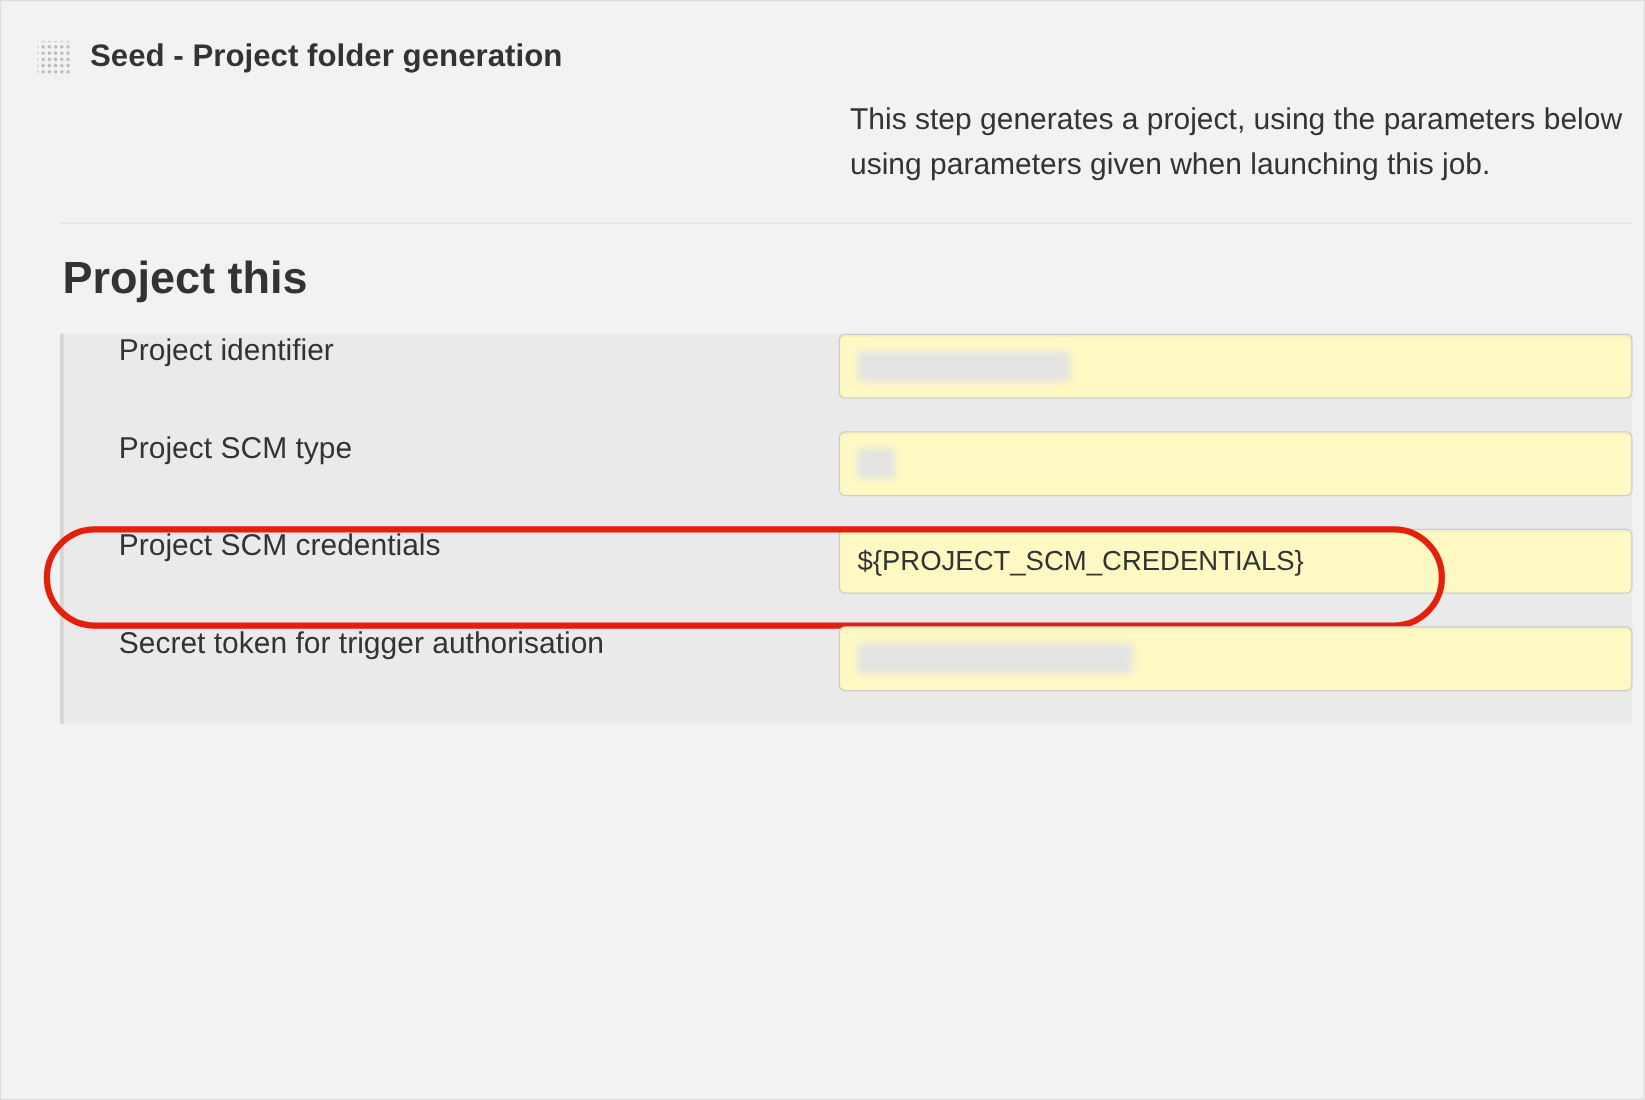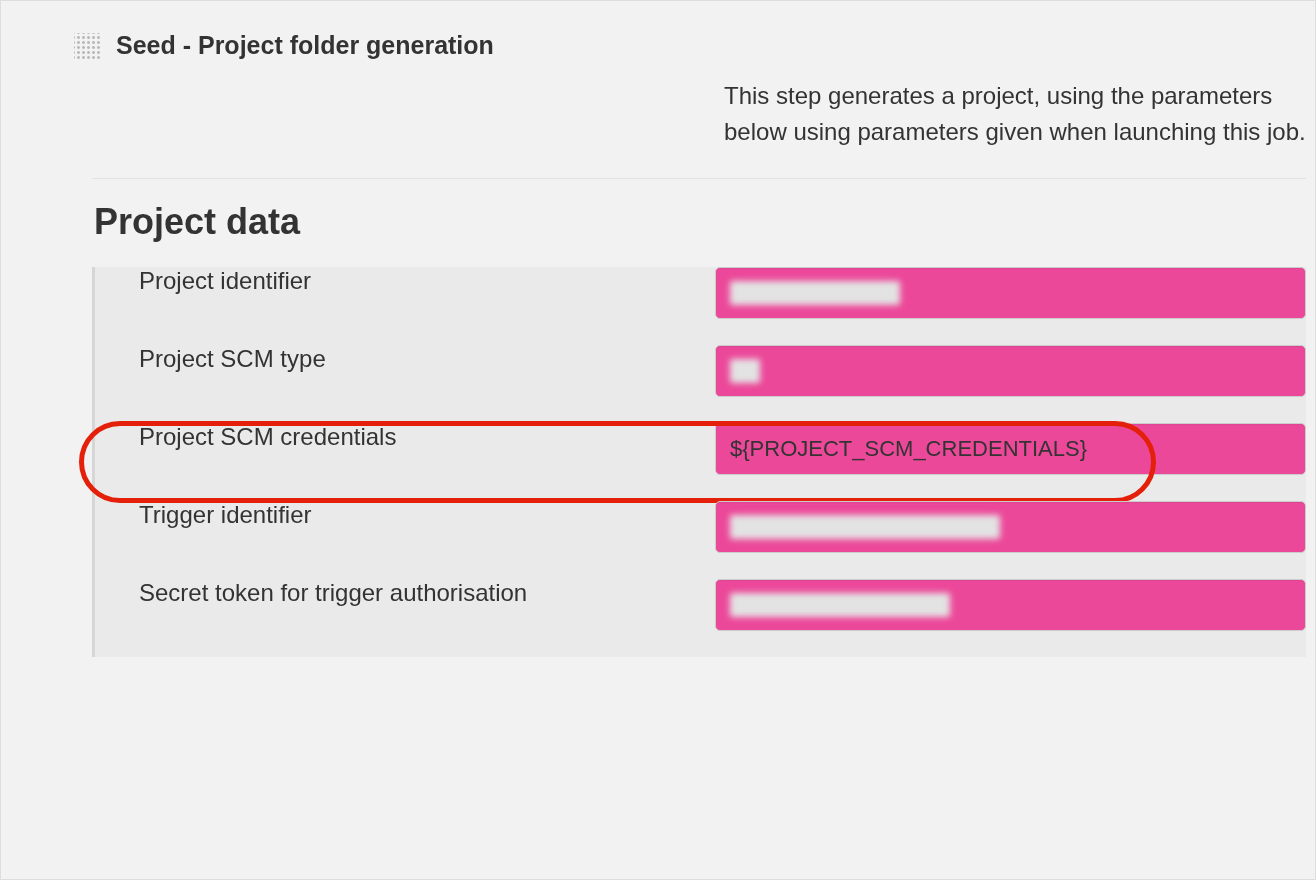--- a/index.html
+++ b/index.html
@@ -14,21 +14,20 @@
     border: 1px solid #ddd;
     margin: 0;
     background: #f2f2f2;
     width: 1316px;
     height: 880px;
     overflow: hidden;
     position: relative;
   }
   .inner {
     padding: 0 9px;
-    margin-left: 44px;
   }
   .header-row {
     display: flex;
     align-items: center;
     padding: 30px 0 18px 20px;
     gap: 16px;
   }
   .drag-icon {
     width: 26px;
     height: 26px;
@@ -82,21 +81,21 @@
   }
   .field-input-wrap {
     flex: 1;
     padding-right: 0;
   }
   .field-input {
     width: 100%;
     height: 52px;
     border: 1px solid #ccc;
     border-radius: 5px;
-    background: #ec4899;
+    background: #fef9c3;
     font-size: 22px;
     padding: 0 14px;
     color: #333;
     box-shadow: inset 0 1px 2px rgba(0,0,0,0.06);
   }
   .redacted {
     display: inline-block;
     height: 24px;
     background: #e3e3e3;
     filter: blur(3px);
@@ -117,21 +116,21 @@
 <body>
 
 <div class="frame">
   <div class="inner">
     <div class="header-row">
       <span class="drag-icon"></span>
       <span class="header-title">Seed - Project folder generation</span>
     </div>
     <div class="description">This step generates a project, using the parameters below using parameters given when launching this job.</div>
     <div class="divider"></div>
-    <div class="section-title">Project data</div>
+    <div class="section-title">Project this</div>
     <div class="fields" id="fields-container">
         <div class="field-row">
           <div class="field-label">Project identifier</div>
           <div class="field-input-wrap">
             <div class="field-input" style="display: flex; align-items: center;">
               <span class="redacted" style="width: 170px;"></span>
             </div>
           </div>
         </div>
         <div class="field-row">
@@ -145,28 +144,20 @@
         <div class="field-row">
           <div class="field-label">Project SCM credentials</div>
           <div class="field-input-wrap">
             <div class="field-input" style="display: flex; align-items: center;">
               <span>${PROJECT_SCM_CREDENTIALS}</span>
             </div>
           </div>
           <div class="highlight-ring"></div>
         </div>
         <div class="field-row">
-          <div class="field-label">Trigger identifier</div>
-          <div class="field-input-wrap">
-            <div class="field-input" style="display: flex; align-items: center;">
-              <span class="redacted" style="width: 270px;"></span>
-            </div>
-          </div>
-        </div>
-        <div class="field-row">
           <div class="field-label">Secret token for trigger authorisation</div>
           <div class="field-input-wrap">
             <div class="field-input" style="display: flex; align-items: center;">
               <span class="redacted" style="width: 220px;"></span>
             </div>
           </div>
         </div>
       </div>
   </div>
 </div>

